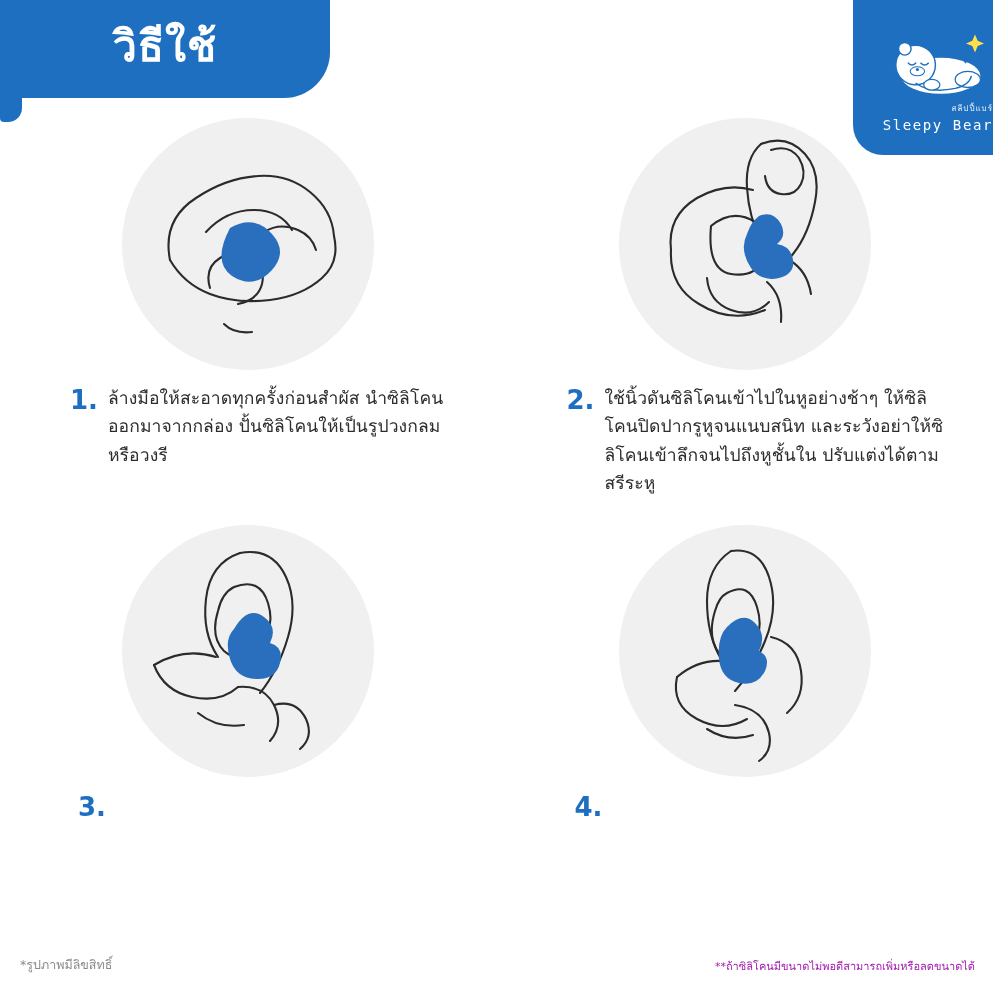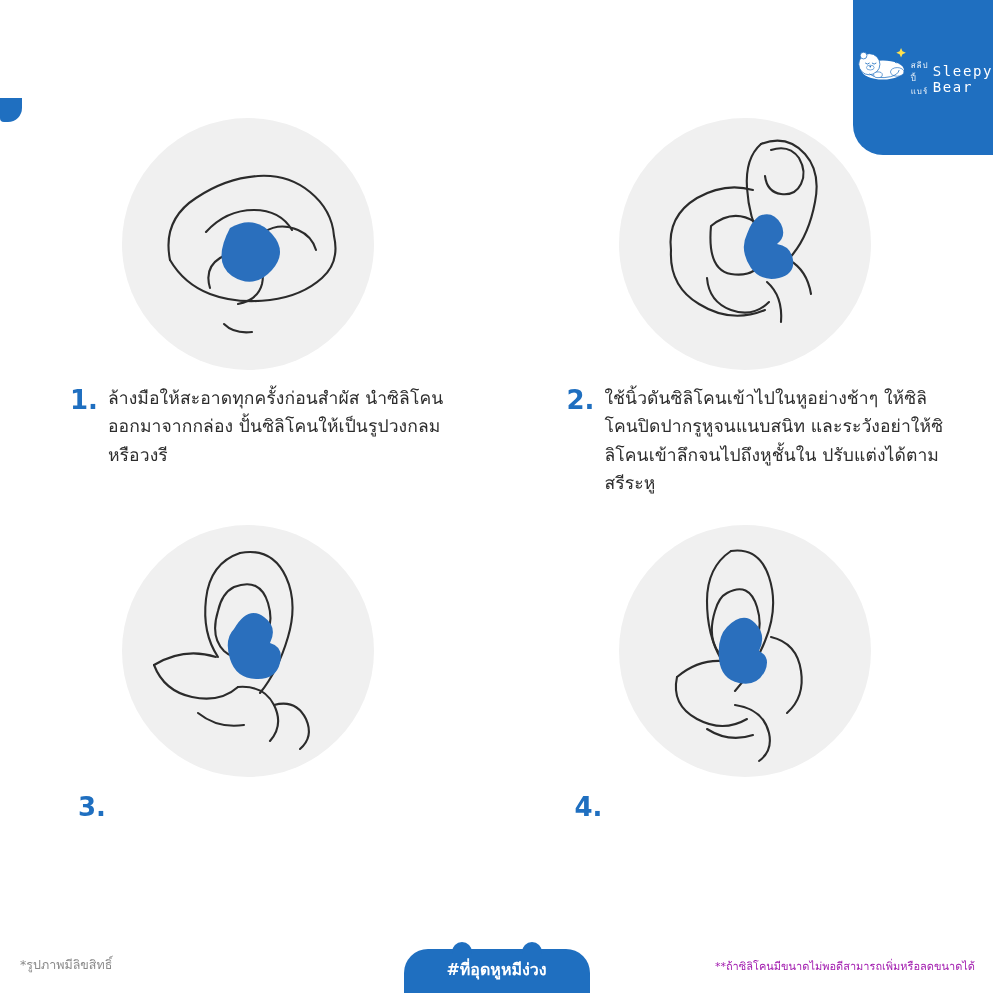--- a/index.html
+++ b/index.html
@@ -44,22 +44,22 @@
   }
 
   
   .logo-badge {
     position: absolute;
     right: 0; top: 0;
     width: 140px; height: 155px;
     background: #1f6fc0;
     border-bottom-left-radius: 30px;
     display: flex;
-    flex-direction: row;
-    align-items: center;
+    flex-direction: column;
+    align-items: flex-end;
     justify-content: center;
   }
   .logo-bear { width: 108px; height: 72px; margin-top: 6px; }
   .logo-sub {
     color: #ffffff;
     font-size: 8px;
     letter-spacing: 1px;
     margin-top: 1px;
     opacity: .95;
   }
@@ -153,20 +153,23 @@
     font-size: 16px;
     font-weight: bold;
     padding-bottom: 3px;
   }
 </style>
 </head>
 <body>
 
 <div class="page">
 
+  <div class="header-banner">
+    <div class="header-title">วิธีใช้</div>
+  </div>
   <div class="header-tail"></div>
 
   <div class="logo-badge">
     <span class="logo-bear">
       <svg viewBox="0 0 120 80">
 
         <path d="M100 6 l3 7 7 3 -7 3 -3 7 -3 -7 -7 -3 7 -3z" fill="#ffe14d"></path>
 
         <ellipse cx="62" cy="52" rx="44" ry="20" fill="#ffffff"></ellipse>
 
@@ -290,21 +293,14 @@
       <div class="step-text-row">
         <div class="step-num">4.</div>
       </div>
     </div>
 
   </div>
 
   <div class="footer-left">*รูปภาพมีลิขสิทธิ์</div>
   <div class="footer-right">**ถ้าซิลิโคนมีขนาดไม่พอดีสามารถเพิ่มหรือลดขนาดได้</div>
 
-  <div class="hashtag-pill">
-    <svg class="ears" viewBox="0 0 186 14">
-      <circle cx="58" cy="12" r="10" fill="#1f6fc0"></circle>
-      <circle cx="128" cy="12" r="10" fill="#1f6fc0"></circle>
-    </svg>
-    <div class="hashtag-text">#ที่อุดหูหมีง่วง</div>
-  </div>
 
 </div>
 
 </body></html>

